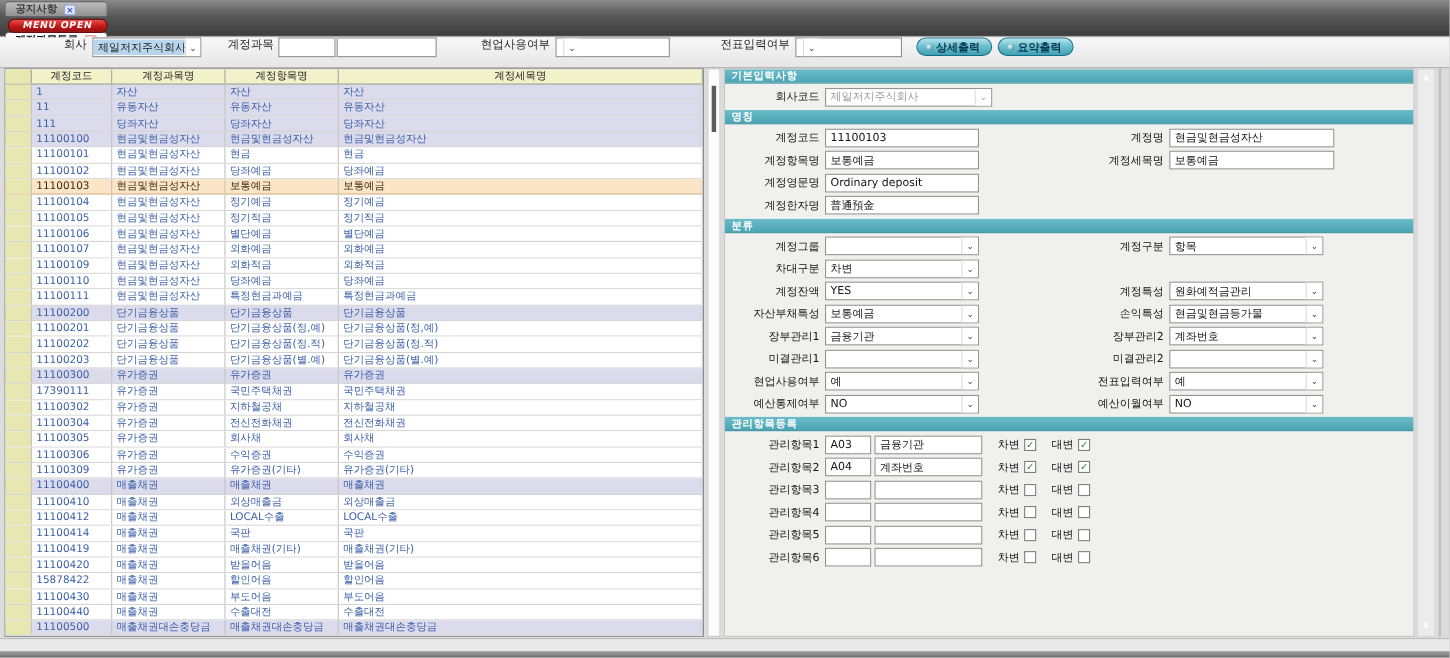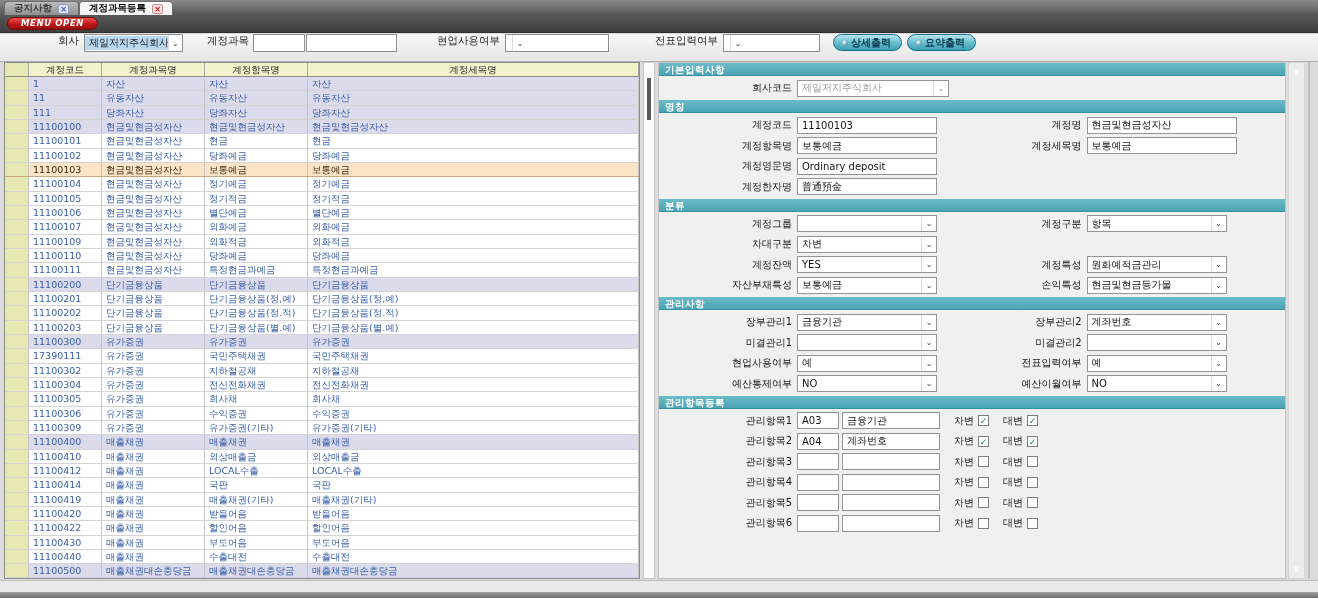--- a/index.html
+++ b/index.html
@@ -2,21 +2,21 @@
 <html><head>
 <meta charset="utf-8">
 <style>
   * { margin:0; padding:0; box-sizing:border-box; }
   body { background:#b9b9b9; font-family:"DejaVu Sans","Liberation Sans",sans-serif; }
   .screen { position:relative; width:1318px; height:598px; background:#dcdcdc; overflow:hidden; }
 
   
   .header { position:absolute; top:0; left:0; right:0; height:33px;
             background:linear-gradient(#8a8a8a,#585858 45%,#3e3e3e); border-bottom:1px solid #2e2e2e; }
-  .tabs { position:absolute; top:1px; left:4px; display:flex; gap:0; }
+  .tabs { position:absolute; top:1px; left:4px; display:flex; gap:14px;flex-direction:column; }
   .tab { height:14px; font-size:9.5px; font-weight:bold; padding:0 9px; border-radius:4px 4px 0 0;
          display:flex; align-items:center; gap:6px; cursor:default; }
   .tab.inactive { background:linear-gradient(#bdbdbd,#8f8f8f); color:#3c3c3c; border:1px solid #6d6d6d; border-bottom:none; }
   .tab.active { background:linear-gradient(#ffffff,#f0f0f0); color:#000; border:1px solid #6d6d6d; border-bottom:none; }
   .tclose { width:11px; height:10px; font-size:8px; line-height:9px; text-align:center; border-radius:2px; font-weight:bold; }
   .tclose.blue { background:#dfe7f8; color:#3a57c4; border:1px solid #8b9fd2; }
   .tclose.red  { background:#f7e2e2; color:#c41414; border:1px solid #cf8f8f; }
   .menu-open { position:absolute; top:17px; left:7px; height:13px; padding:0 13px;
                background:linear-gradient(#ef5050,#c01616 55%,#951010); border:1px solid #720909; border-radius:8px;
                color:#fff; font-size:8.5px; font-weight:bold; font-style:italic; line-height:11px; letter-spacing:.6px; }
@@ -55,21 +55,21 @@
 
   
   .vscroll { position:absolute; top:62px; left:643px; width:12px; height:517px; background:#fcfcfc; border:1px solid #c6c6c6; }
   .vthumb { position:absolute; top:15px; left:3px; width:4px; height:42px; background:#5c5c5c; }
 
   
   .detail { position:absolute; top:62px; left:658px; width:628px; height:517px; background:#f0f0ee;
             border:1px solid #c2c2c2; overflow:hidden; }
   .shead { height:13px; background:linear-gradient(#6cbcc9,#4ba4b4); color:#fff; font-weight:bold; font-size:9.5px;
            line-height:13px; padding-left:6px; border-bottom:1px solid #38909f; letter-spacing:.5px; }
-  .frow { display:flex; align-items:center; margin:3.5px 0;padding-left:47px; }
+  .frow { display:flex; align-items:center; margin:3.5px 0; }
   .fcell { display:flex; align-items:center; width:50%; }
   .flabel { width:86px; text-align:right; margin-right:5px; color:#141414; font-size:10px; white-space:nowrap; }
   .sel2 { display:flex; align-items:center; width:140px; height:17px; border:1px solid #949494; background:#fff; }
   .sel2 .sv { flex:1; padding-left:4px; font-size:10px; color:#141414; white-space:nowrap; overflow:hidden; }
   .sel2.disabled .sv { color:#9b9b9b; }
   .sel2.disabled .arrowbox { color:#9b9b9b; }
   .sel2.wide { width:152px; }
   .ti { height:17px; width:140px; border:1px solid #949494; background:#fff; font-size:10px; padding:0 4px;
         font-family:inherit; color:#141414; }
   .ti.codebox { width:42px; margin-right:3px; }
@@ -357,21 +357,21 @@
         </div>
         <div class="grow">
           <div class="c sel w-sel"></div>
           <div class="c w-code">11100420</div>
           <div class="c w-sub">매출채권</div>
           <div class="c w-item">받을어음</div>
           <div class="c w-det">받을어음</div>
         </div>
         <div class="grow">
           <div class="c sel w-sel"></div>
-          <div class="c w-code">11100422</div>
+          <div class="c w-code">15878422</div>
           <div class="c w-sub">매출채권</div>
           <div class="c w-item">할인어음</div>
           <div class="c w-det">할인어음</div>
         </div>
         <div class="grow">
           <div class="c sel w-sel"></div>
           <div class="c w-code">11100430</div>
           <div class="c w-sub">매출채권</div>
           <div class="c w-item">부도어음</div>
           <div class="c w-det">부도어음</div>
@@ -496,21 +496,20 @@
       </div>
       <div class="fcell">
         <span class="flabel">손익특성</span>
         <span class="sel2">
             <span class="sv">현금및현금등가물</span>
             <span class="arrowbox">⌄</span>
           </span>
       </div>
     </div>
 
-    <div class="shead">관리사항</div>
     <div class="frow">
       <div class="fcell">
         <span class="flabel">장부관리1</span>
         <span class="sel2">
             <span class="sv">금융기관</span>
             <span class="arrowbox">⌄</span>
           </span>
       </div>
       <div class="fcell">
         <span class="flabel">장부관리2</span>

